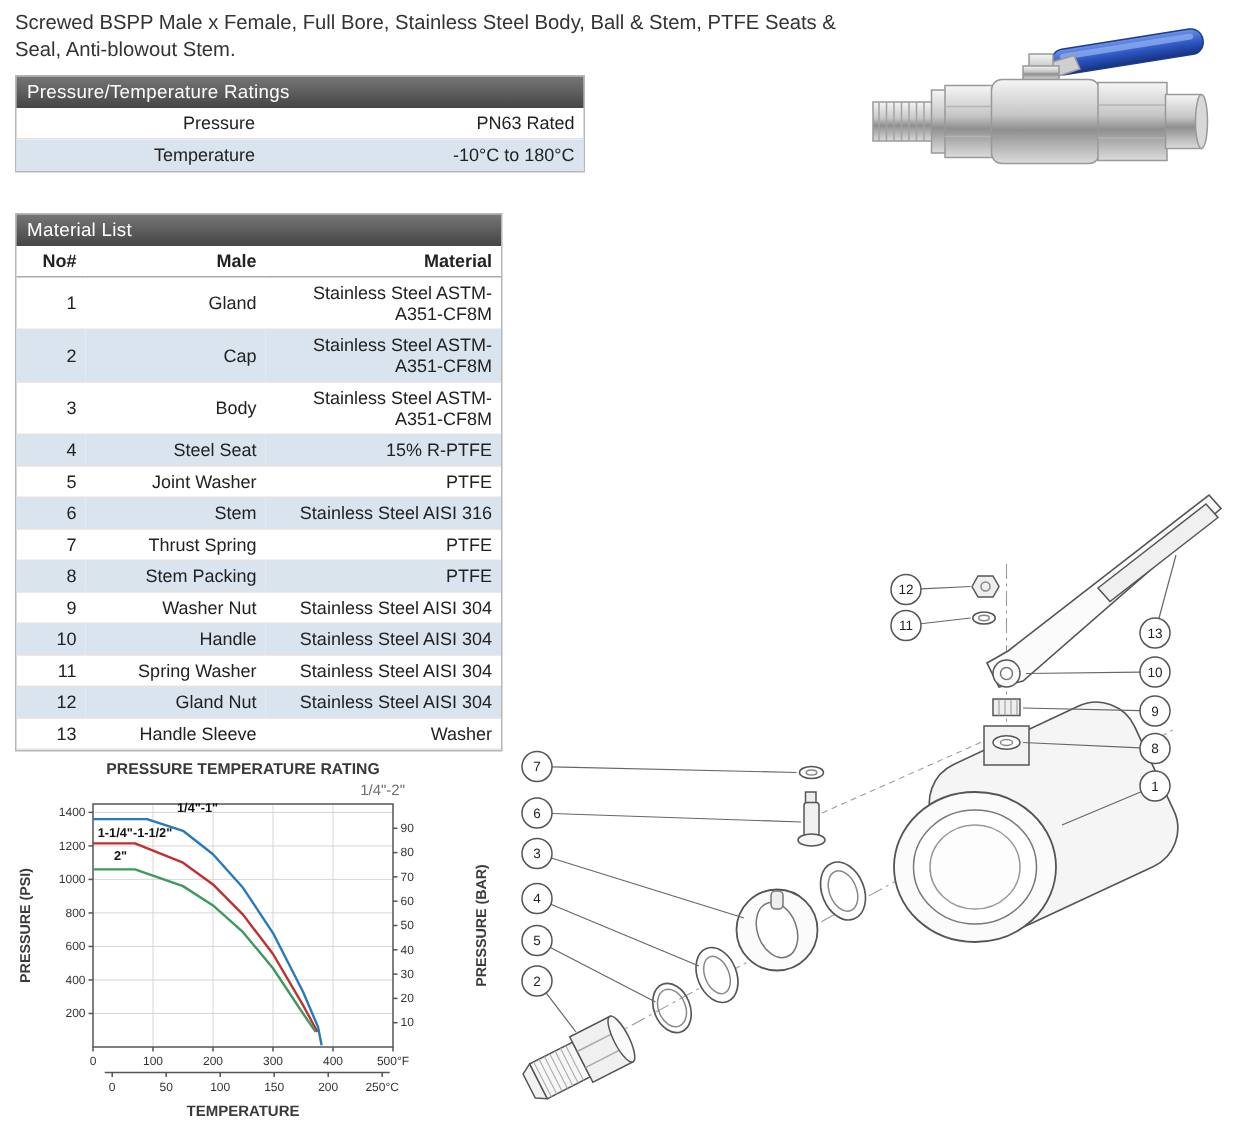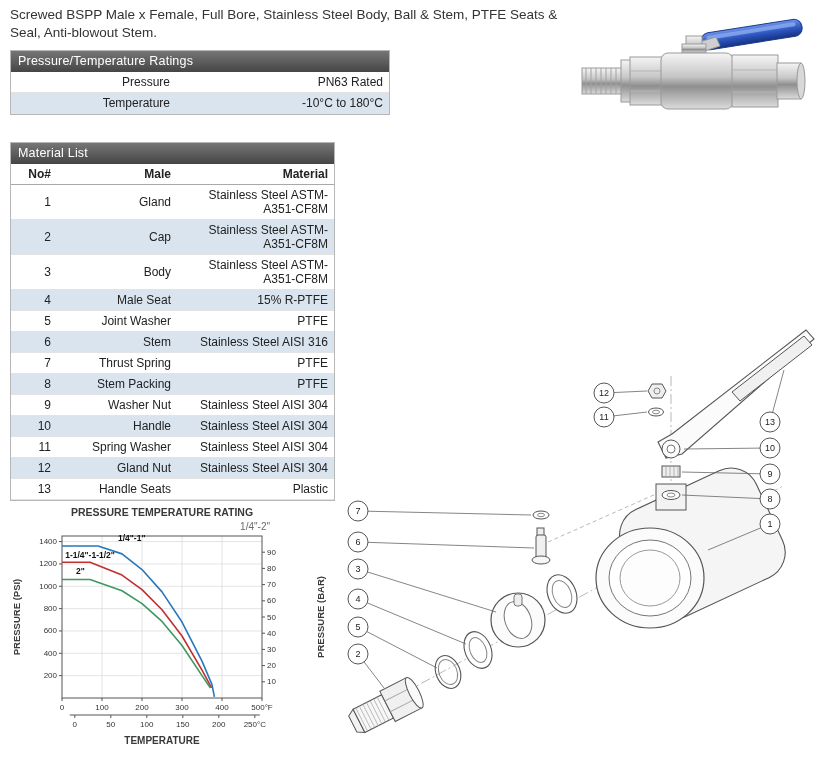--- a/index.html
+++ b/index.html
@@ -68,21 +68,21 @@
             <td>Cap</td>
             <td>Stainless Steel ASTM-A351-CF8M</td>
           </tr>
           <tr>
             <td>3</td>
             <td>Body</td>
             <td>Stainless Steel ASTM-A351-CF8M</td>
           </tr>
           <tr class="shaded">
             <td>4</td>
-            <td>Male Seat</td>
+            <td>Steel Seat</td>
             <td>15% R-PTFE</td>
           </tr>
           <tr>
             <td>5</td>
             <td>Joint Washer</td>
             <td>PTFE</td>
           </tr>
           <tr class="shaded">
             <td>6</td>
             <td>Stem</td>
@@ -113,22 +113,22 @@
             <td>Spring Washer</td>
             <td>Stainless Steel AISI 304</td>
           </tr>
           <tr class="shaded">
             <td>12</td>
             <td>Gland Nut</td>
             <td>Stainless Steel AISI 304</td>
           </tr>
           <tr>
             <td>13</td>
-            <td>Handle Seats</td>
-            <td>Plastic</td>
+            <td>Handle Sleeve</td>
+            <td>Washer</td>
           </tr>
         </tbody>
     </table>
   </section>
 
   <figure style="left:578px; top:2px;">
     <svg width="240" height="140" viewBox="0 0 240 140">
       <defs>
         <linearGradient id="steelV" x1="0" y1="0" x2="0" y2="1">
           <stop offset="0" stop-color="#f5f5f5"></stop>

